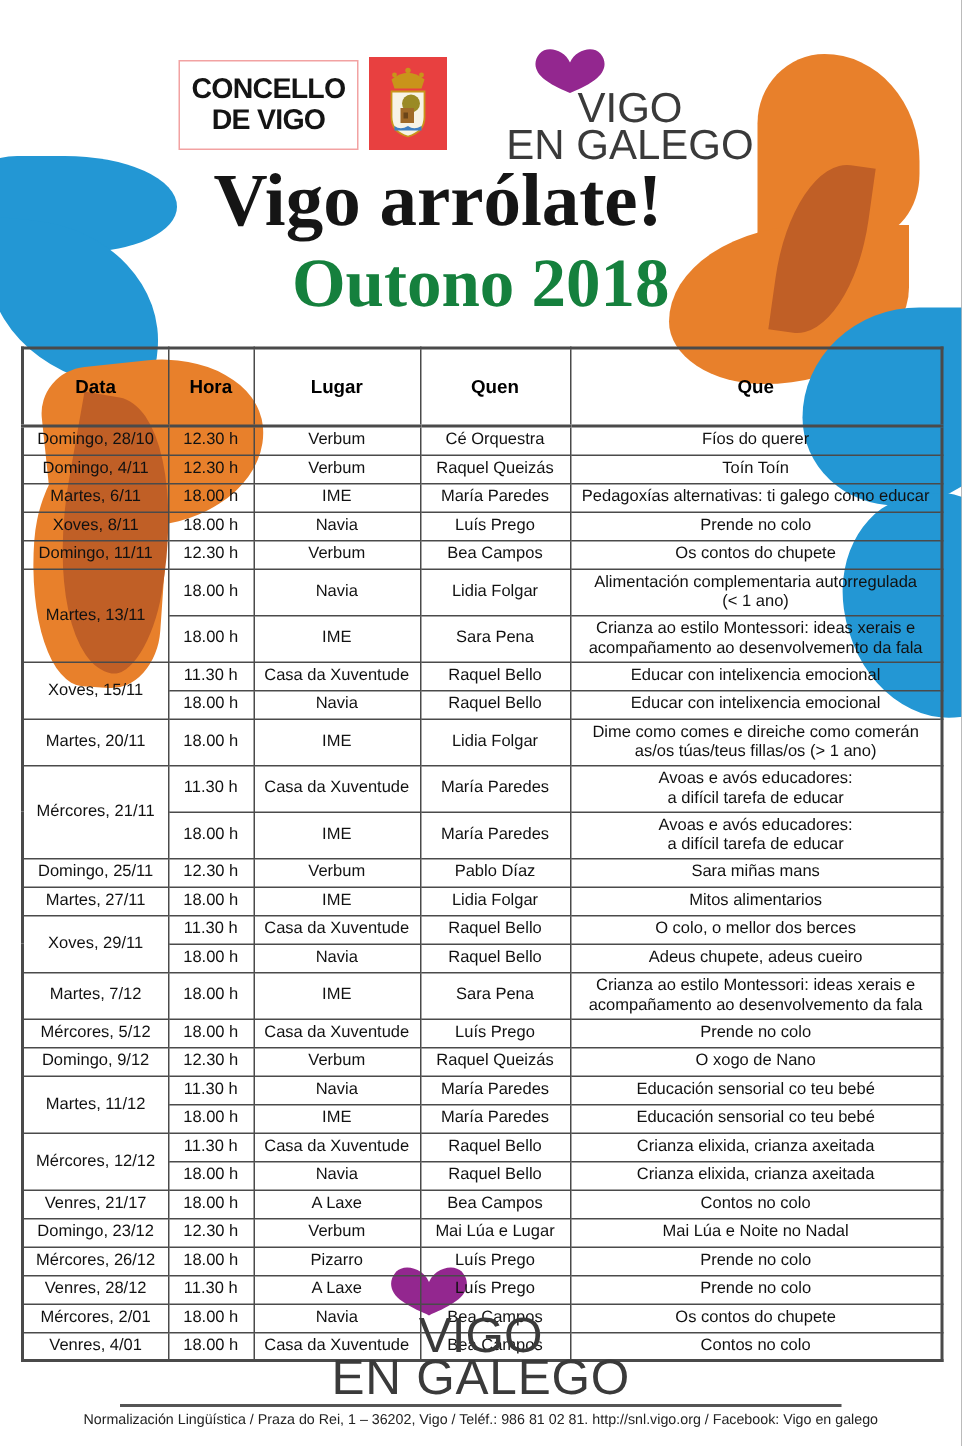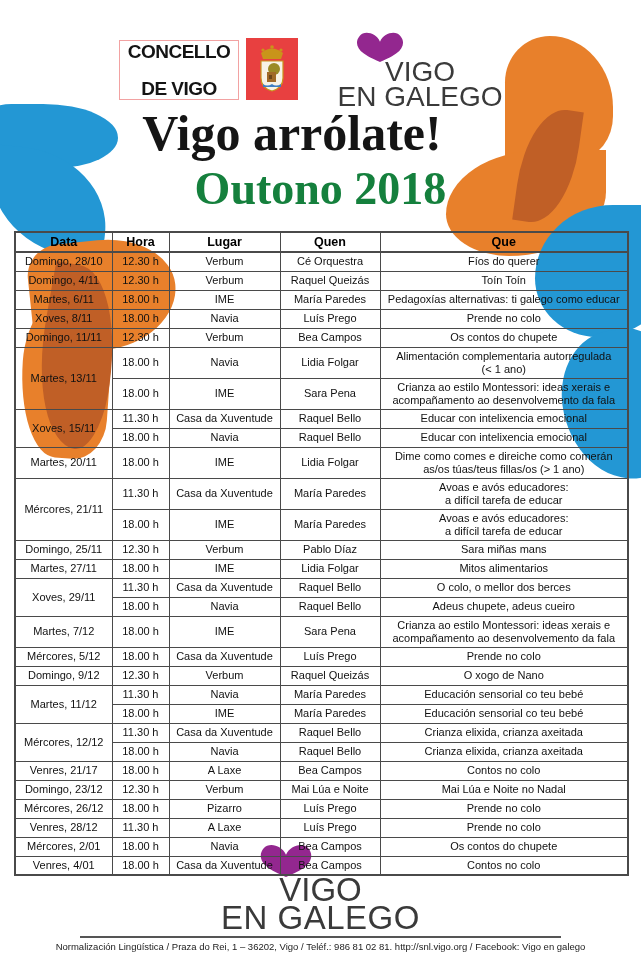--- a/index.html
+++ b/index.html
@@ -17,21 +17,21 @@
   .or-dark{left:520px;top:108px;width:56px;height:116px;border-radius:70% 0 70% 0;transform:rotate(8deg);}
   .ol-a{left:30px;top:240px;width:146px;height:110px;border-radius:35% 80% 85% 50% / 45% 75% 85% 40%;transform:rotate(-6deg);}
   .ol-b{left:22px;top:290px;width:88px;height:168px;border-radius:70% 30% 45% 55% / 55% 35% 30% 70%;transform:rotate(4deg);}
   .ol-dark{left:40px;top:266px;width:74px;height:182px;border-radius:0 85% 40% 85% / 0 85% 40% 85%;transform:rotate(10deg);}
   .br-a{left:535px;top:205px;width:140px;height:132px;border-radius:75% 0 75% 60% / 75% 0 75% 60%;}
   .br-b{left:563px;top:330px;width:115px;height:150px;border-radius:75% 60% 20% 90% / 70% 60% 20% 85%;transform:rotate(-8deg);}
   
   .concello-box{
     position:absolute;left:119px;top:40px;width:118px;height:58px;z-index:2;
     border:1px solid #f2a2a2;background:#fff;
-    display:flex;flex-direction:column;align-items:center;justify-content:space-between;
+    display:flex;flex-direction:column;align-items:center;justify-content:center;
     font-weight:bold;font-size:19px;line-height:21px;letter-spacing:-0.5px;color:#141414;text-align:center;
   }
   .crest{position:absolute;left:246px;top:38px;width:52px;height:62px;z-index:2;}
   .crest svg{display:block;width:100%;height:100%;}
   .veg-top{position:absolute;left:330px;top:60px;width:180px;z-index:2;text-align:center;color:#3a3a3a;}
   .veg-top .l1{font-size:28px;line-height:24px;}
   .veg-top .l2{font-size:28px;line-height:25px;}
   .heart-top{position:absolute;left:353px;top:32px;width:54px;height:31px;z-index:2;}
   .heart-top svg,.heart-bottom svg{display:block;width:100%;height:100%;}
   .main-title{
@@ -43,21 +43,21 @@
     font-family:"Liberation Serif",serif;font-weight:bold;font-size:46px;line-height:50px;
   }
   
   table.schedule{
     position:absolute;left:14px;top:231px;z-index:2;
     width:613px;border-collapse:collapse;table-layout:fixed;
     background:transparent;
   }
   table.schedule th{
     border:1px solid #4a4a4a;border-bottom:2px solid #4a4a4a;
-    font-size:12.5px;font-weight:bold;height:18px;padding:0 1px;background:transparent;color:#000;
+    font-size:12.5px;font-weight:bold;height:18px;padding:16px 1px;background:transparent;color:#000;
   }
   table.schedule td{
     border:1px solid #4a4a4a;font-size:11px;line-height:13px;
     padding:2px 2px;text-align:center;vertical-align:middle;background:transparent;color:#111;
   }
   table.schedule{border:2px solid #4a4a4a;}
   table.schedule tbody tr{height:19px;}
   td.c-que{white-space:pre-line;}
   
   .heart-bottom{position:absolute;left:252px;top:844px;width:68px;height:34px;z-index:0;}
@@ -301,21 +301,21 @@
           <td rowspan="1" class="c-data">Venres, 21/17</td>
           <td class="c-hora">18.00 h</td>
           <td class="c-lugar">A Laxe</td>
           <td class="c-quen">Bea Campos</td>
           <td class="c-que">Contos no colo</td>
         </tr>
         <tr>
           <td rowspan="1" class="c-data">Domingo, 23/12</td>
           <td class="c-hora">12.30 h</td>
           <td class="c-lugar">Verbum</td>
-          <td class="c-quen">Mai Lúa e Noite</td>
+          <td class="c-quen">Mai Lúa e Lugar</td>
           <td class="c-que">Mai Lúa e Noite no Nadal</td>
         </tr>
         <tr>
           <td rowspan="1" class="c-data">Mércores, 26/12</td>
           <td class="c-hora">18.00 h</td>
           <td class="c-lugar">Pizarro</td>
           <td class="c-quen">Luís Prego</td>
           <td class="c-que">Prende no colo</td>
         </tr>
         <tr>

